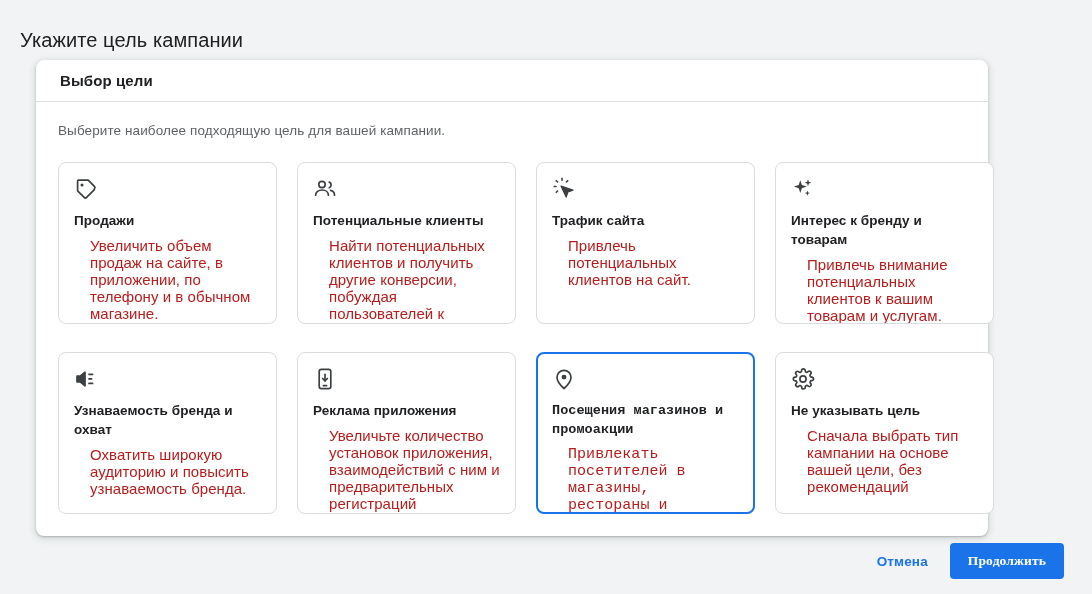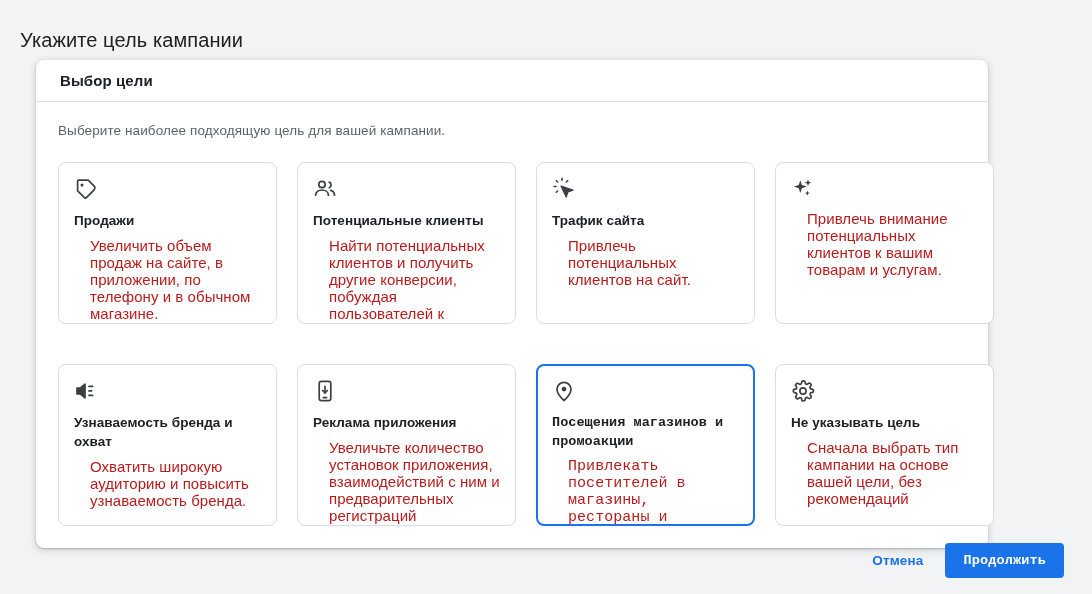--- a/index.html
+++ b/index.html
@@ -58,21 +58,21 @@
     font-size: 13.5px;
     color: #5f6368;
     line-height: 20px;
     margin: 0 0 21px 0;
     letter-spacing: 0.1px;
   }
 
   .card-grid {
     display: grid;
     grid-template-columns: repeat(4, 219px);
-    gap: 40px 20px;
+    gap: 28px 20px;
   }
 
   .goal-card {
     box-sizing: border-box;
     height: 162px;
     border: 1px solid #dadce0;
     border-radius: 8px;
     padding: 14px 15px 10px 15px;
     background: #ffffff;
     cursor: pointer;
@@ -126,21 +126,21 @@
     font-weight: 700;
     letter-spacing: 0.15px;
     padding: 9px 8px;
     border-radius: 4px;
     cursor: pointer;
   }
   .btn-primary {
     background: #1a73e8;
     border: none;
     color: #ffffff;
-    font-family: Liberation Mono, monospace;
+    font-family: Liberation Serif, serif;
     font-size: 13.5px;
     font-weight: 700;
     letter-spacing: 0.15px;
     padding: 10px 18px;
     border-radius: 4px;
     cursor: pointer;
   }
 </style>
 </head>
 <body>
@@ -187,20 +187,21 @@
           <div class="card-desc">Привлечь потенциальных клиентов на сайт.</div>
         </div>
         <div class="goal-card">
           <span class="card-icon">
             <svg width="24" height="24" viewBox="0 0 24 24" fill="currentColor">
               <path d="M9.3 3.2 10.9 8 15.7 9.6 10.9 11.2 9.3 16 7.7 11.2 2.9 9.6 7.7 8z"></path>
               <path d="M17 2.2 17.9 4.8 20.5 5.7 17.9 6.6 17 9.2 16.1 6.6 13.5 5.7 16.1 4.8z"></path>
               <path d="M16.4 13.5 17.1 15.4 19 16.1 17.1 16.8 16.4 18.7 15.7 16.8 13.8 16.1 15.7 15.4z"></path>
             </svg>
           </span>
+          <div class="card-title">Интерес к бренду и товарам</div>
           <div class="card-desc">Привлечь внимание потенциальных клиентов к вашим товарам и услугам.</div>
         </div>
         <div class="goal-card">
           <span class="card-icon">
             <svg width="24" height="24" viewBox="0 0 24 24" fill="none" stroke="currentColor" stroke-width="1.7" stroke-linecap="round" stroke-linejoin="round">
               <path d="M3 9.2h3.2L11 5.2v13.6l-4.8-4H3z" fill="currentColor"></path>
               <path d="M15 7.3h3.6M15 11.9h2.6M15 16.4h3.6"></path>
             </svg>
           </span>
           <div class="card-title">Узнаваемость бренда и охват</div>

